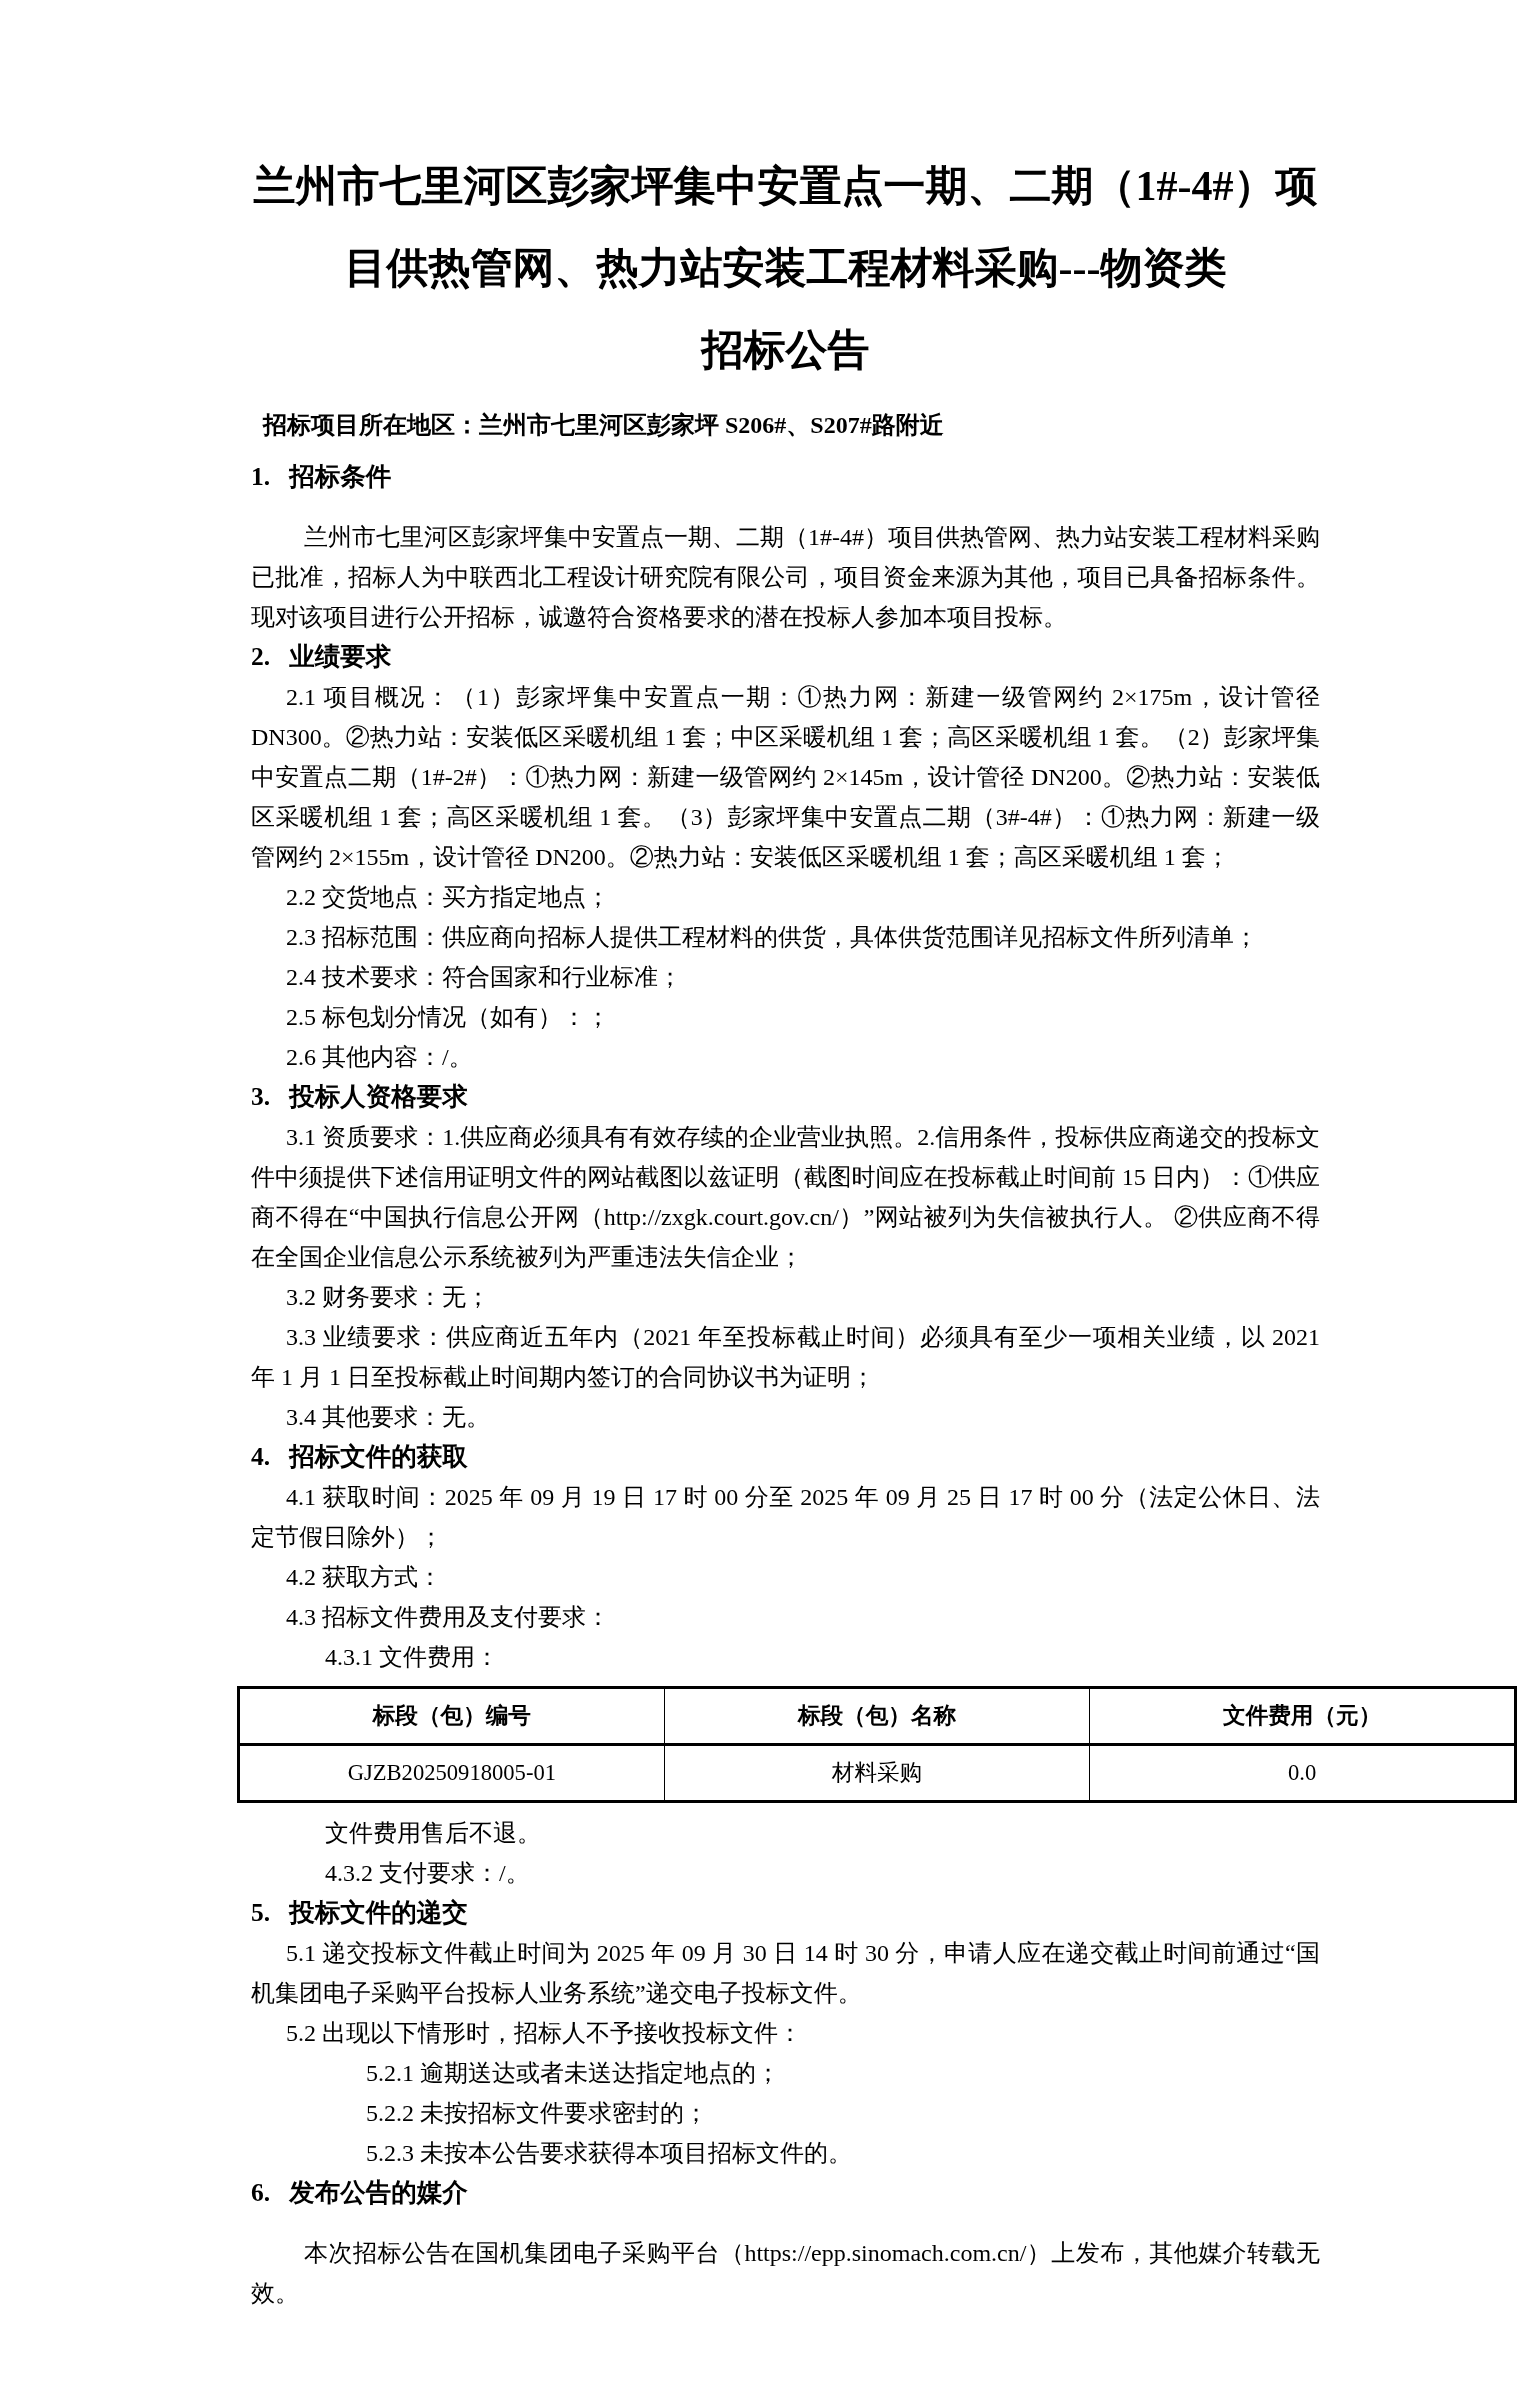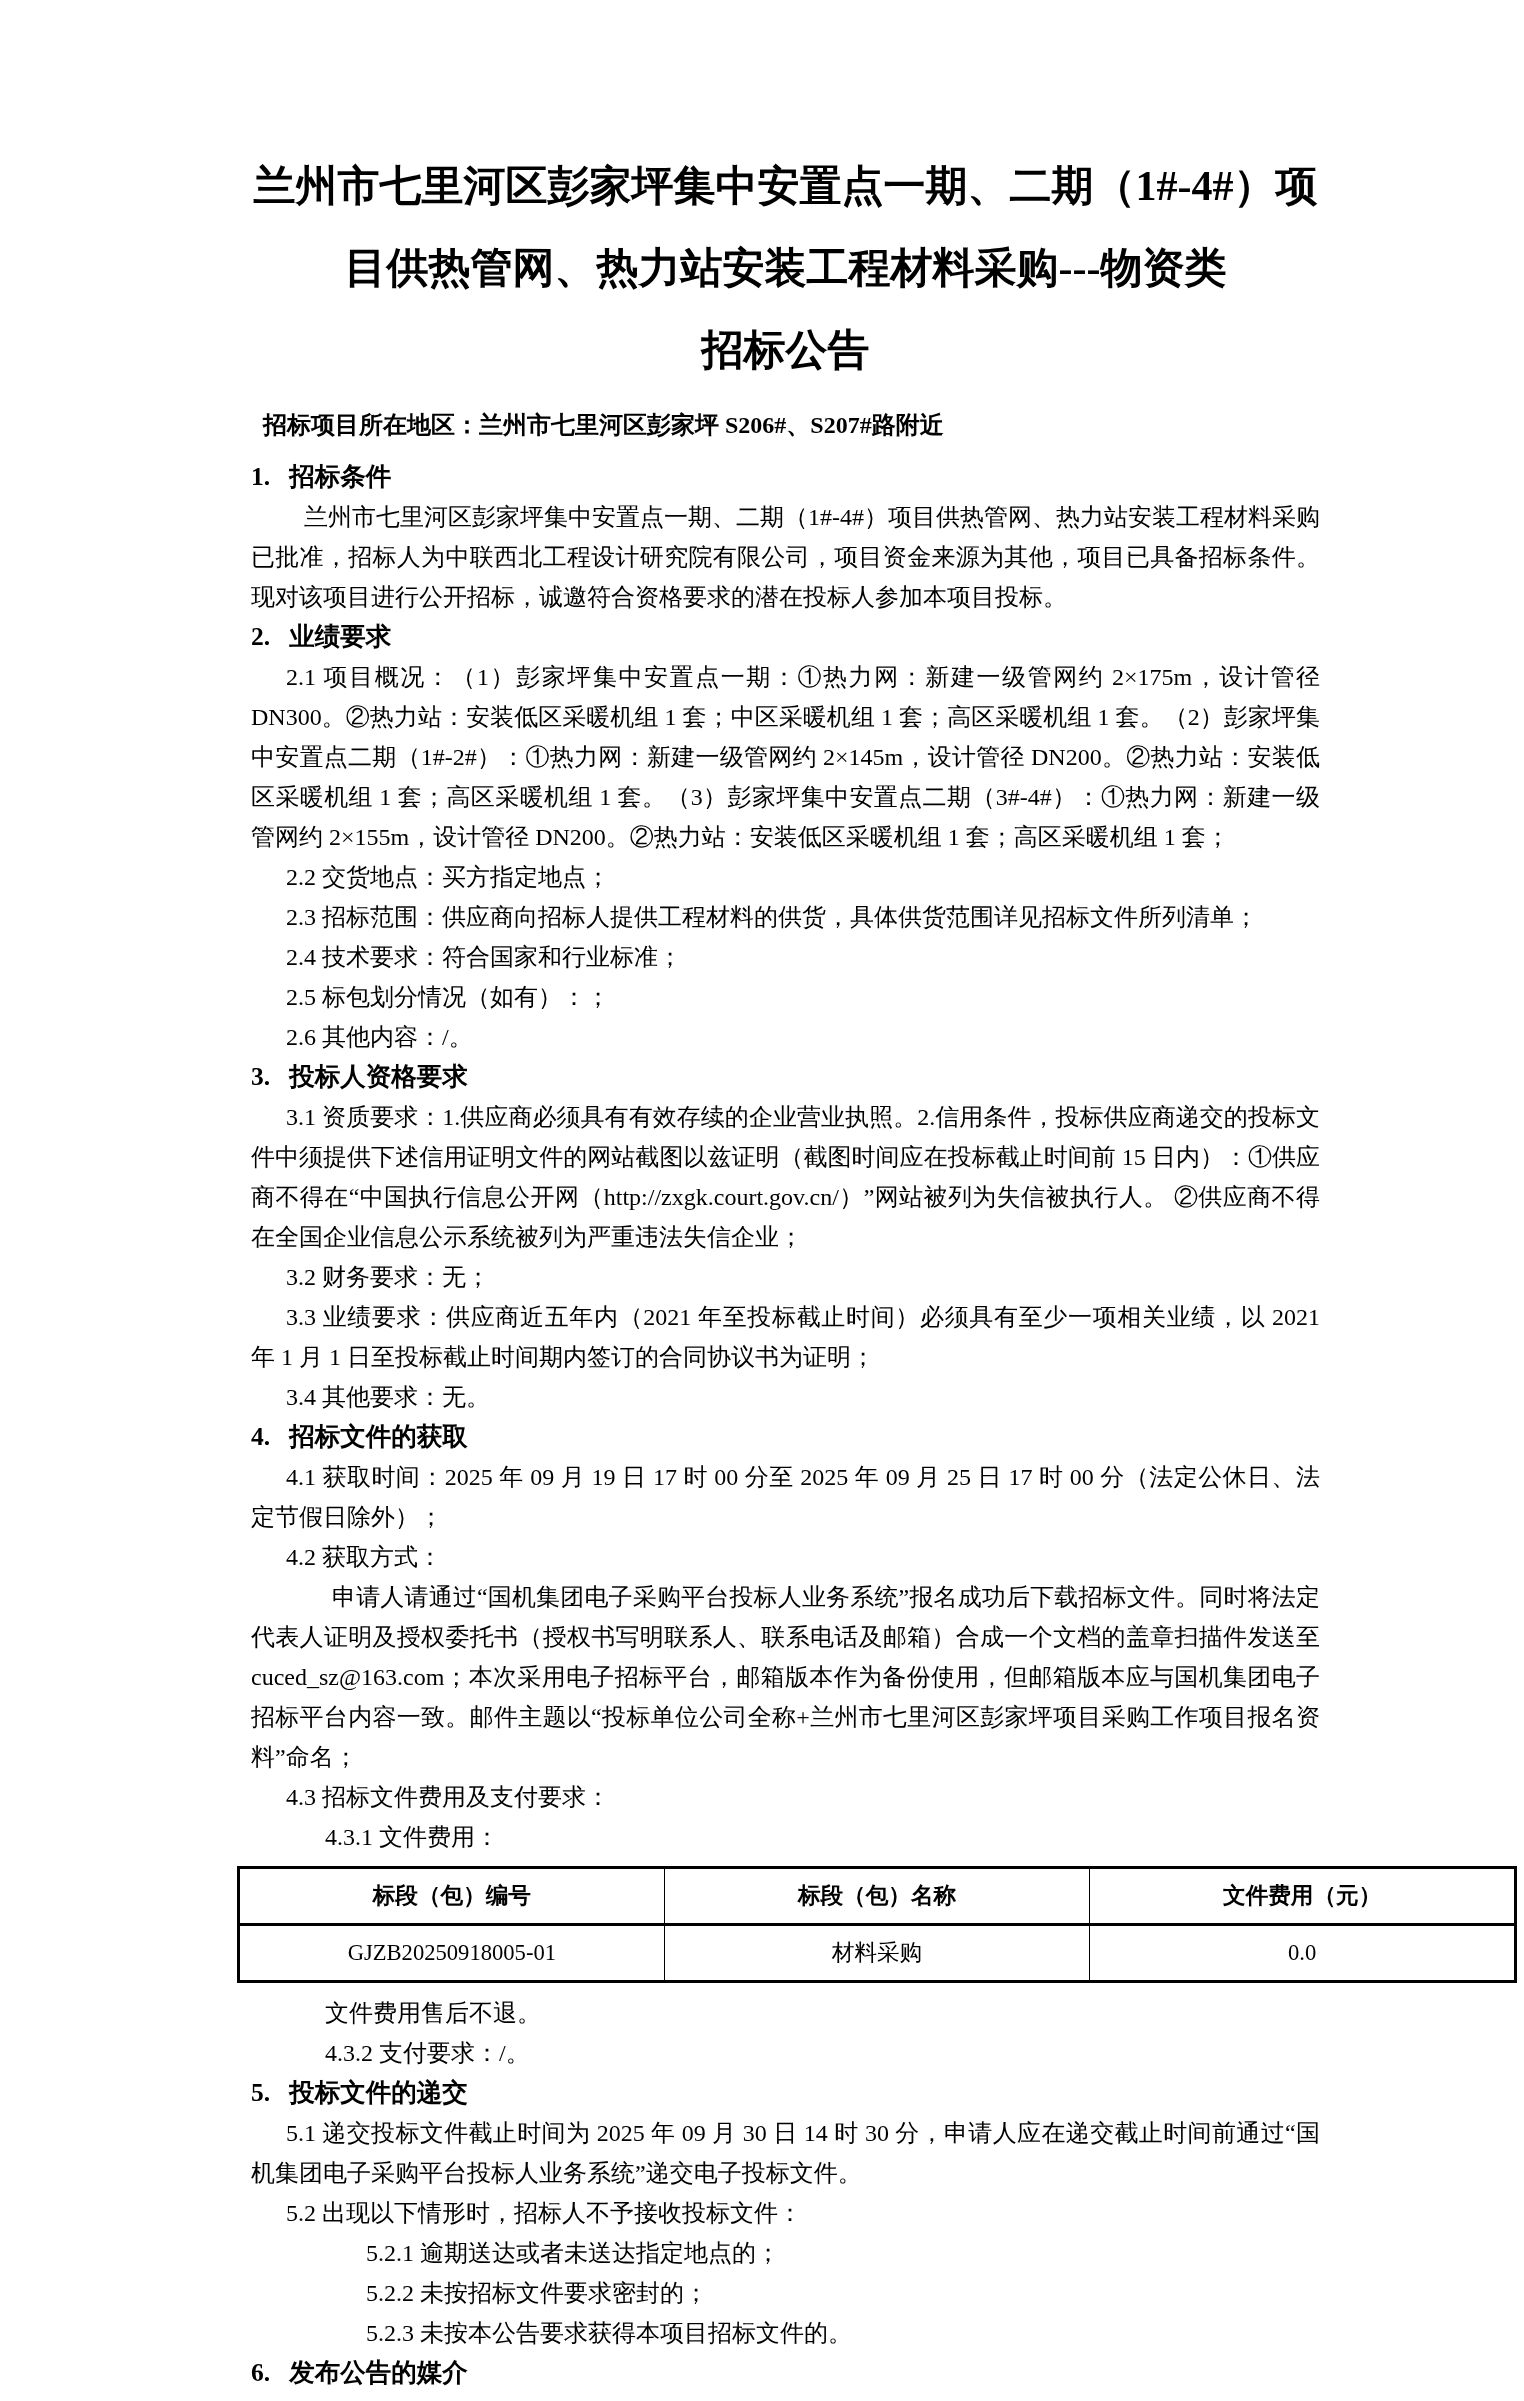--- a/index.html
+++ b/index.html
@@ -14,21 +14,21 @@
     font-size:24px;
     line-height:40px;
     overflow:hidden;
   }
   .title-block{text-align:center;font-weight:bold;font-size:42px;line-height:82px;margin-bottom:14.4px;}
   .title-line{white-space:nowrap;}
   .meta{margin:12px;text-align:left;font-weight:bold;}
   p{margin:0;text-align:justify;}
   .hd{margin:0;font-size:25.5px;font-weight:bold;line-height:40px;}
   .hd-label{margin-left:19px;}
-  .para{text-indent:53px;}
+  .para{text-indent:53px;margin-top:20px;}
   .para2{text-indent:81px;}
   .item{text-indent:35px;}
   .sub{text-indent:74px;}
   .sub2{text-indent:115px;}
   table.fee{
     border-collapse:collapse;
     margin:8.6px 0 10.6px -14px;
     width:1280px;
     table-layout:fixed;
     text-align:center;
@@ -69,21 +69,20 @@
 
   <h2 class="hd"><span class="hd-num">3.</span><span class="hd-label">投标人资格要求</span></h2>
   <p class="item">3.1 资质要求：1.供应商必须具有有效存续的企业营业执照。2.信用条件，投标供应商递交的投标文件中须提供下述信用证明文件的网站截图以兹证明（截图时间应在投标截止时间前 15 日内）：①供应商不得在“中国执行信息公开网（http://zxgk.court.gov.cn/）”网站被列为失信被执行人。 ②供应商不得在全国企业信息公示系统被列为严重违法失信企业；</p>
   <p class="item">3.2 财务要求：无；</p>
   <p class="item">3.3 业绩要求：供应商近五年内（2021 年至投标截止时间）必须具有至少一项相关业绩，以 2021 年 1 月 1 日至投标截止时间期内签订的合同协议书为证明；</p>
   <p class="item">3.4 其他要求：无。</p>
 
   <h2 class="hd"><span class="hd-num">4.</span><span class="hd-label">招标文件的获取</span></h2>
   <p class="item">4.1 获取时间：2025 年 09 月 19 日 17 时 00 分至 2025 年 09 月 25 日 17 时 00 分（法定公休日、法定节假日除外）；</p>
   <p class="item">4.2 获取方式：</p>
-  <p class="para2">申请人请通过“国机集团电子采购平台投标人业务系统”报名成功后下载招标文件。同时将法定代表人证明及授权委托书（授权书写明联系人、联系电话及邮箱）合成一个文档的盖章扫描件发送至 cuced_sz@163.com；本次采用电子招标平台，邮箱版本作为备份使用，但邮箱版本应与国机集团电子招标平台内容一致。邮件主题以“投标单位公司全称+兰州市七里河区彭家坪项目采购工作项目报名资料”命名；</p>
   <p class="item">4.3 招标文件费用及支付要求：</p>
   <p class="sub">4.3.1 文件费用：</p>
 
   <table class="fee">
     <thead>
       <tr>
         <th>标段（包）编号</th>
         <th>标段（包）名称</th>
         <th>文件费用（元）</th>
       </tr>

